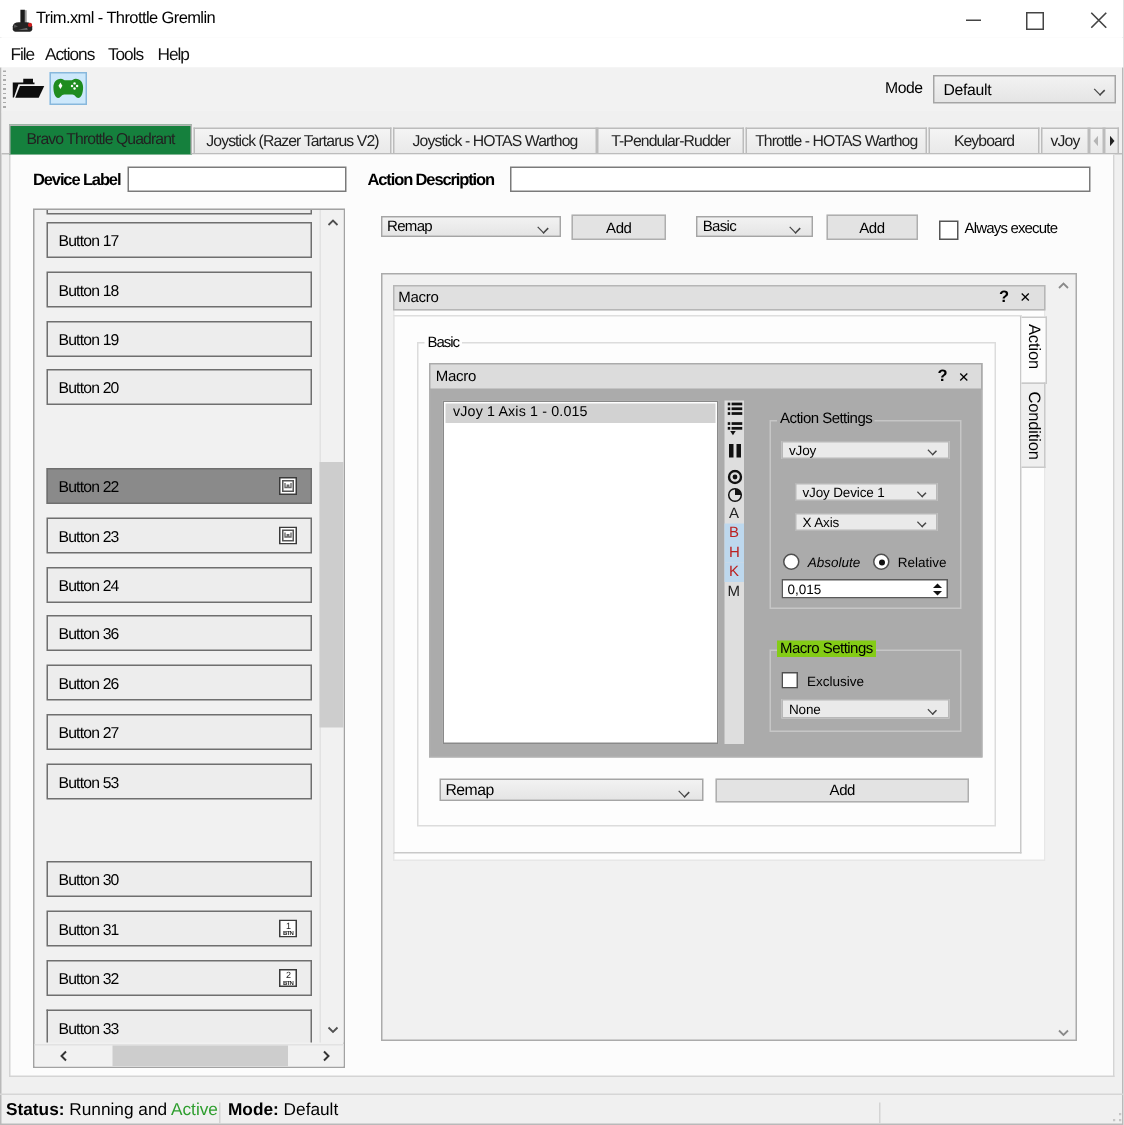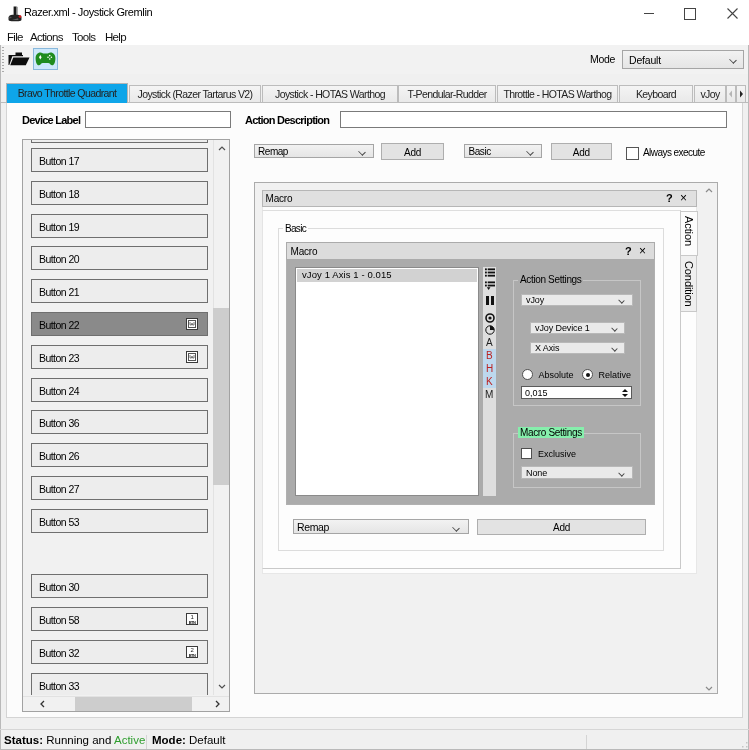--- a/index.html
+++ b/index.html
@@ -13,21 +13,21 @@
   #menubar{left:0;top:25px;width:749px;height:20px;background:#fff;}
   .menu{font-size:11.5px;letter-spacing:-0.7px;color:#111;}
   
   #toolbar{left:1px;top:45px;width:747px;height:29px;background:#f2f2f2;border-bottom:1px solid #d8d8d8;}
   
   #tabbar{left:1px;top:74px;width:747px;height:29px;background:#f0f0f0;}
   .tab{position:absolute;top:85px;height:17px;background:linear-gradient(#f4f4f4,#e9e9e9);
        border:1px solid #bcbcbc;border-bottom:none;font-size:10.5px;letter-spacing:-0.6px;color:#222;
        text-align:center;line-height:17px;box-sizing:border-box;}
   #tabline{left:1px;top:102px;width:747px;height:1px;background:#bcbcbc;}
-  .tabsel{top:83px;height:20px;background:#0ea5e9;border:1px solid #b4b4b4;border-bottom:none;z-index:3;line-height:19px;}
+  .tabsel{top:83px;height:20px;background:#15803d;border:1px solid #b4b4b4;border-bottom:none;z-index:3;line-height:19px;}
   
   #page{left:6px;top:103px;width:737px;height:615px;background:#fcfcfc;
         border-left:1px solid #d4d4d4;border-right:1px solid #d4d4d4;border-bottom:1px solid #d4d4d4;box-sizing:border-box;}
   .bold{font-weight:bold;text-align:right;}
   .input{background:#fff;border:1px solid #7a7a7a;box-sizing:border-box;}
   .combo{background:linear-gradient(#f2f2f2,#e5e5e5);border:1px solid #a5a5a5;box-sizing:border-box;font-size:10px;letter-spacing:-0.45px;color:#000;}
   .btn{background:#e3e3e3;border:1px solid #aeaeae;box-sizing:border-box;font-size:10px;letter-spacing:-0.3px;color:#000;text-align:center;}
   .chev{position:absolute;width:7px;height:7px;}
   .chev:before{content:"";position:absolute;left:0;top:0;width:5px;height:5px;border-right:1.4px solid #444;border-bottom:1.4px solid #444;transform:rotate(45deg) scale(1,0.8);transform-origin:3px 3px;}
   
@@ -48,21 +48,21 @@
   <div class="abs" style="left:7px;top:5px;width:15px;height:16px;">
     <svg width="16" height="17" viewBox="0 0 16 17">
       <rect x="6.6" y="1.5" width="3" height="10" fill="#1b1b1b"></rect>
       <rect x="9.6" y="1.8" width="1.2" height="9" fill="#9a9a9a"></rect>
       <path d="M1.5 12.5 Q2 9.8 5.5 9.8 L10.5 9.8 Q14 9.8 14.5 12.5 L14.5 14.5 Q14.5 16.2 11.5 16.2 L4.5 16.2 Q1.5 16.2 1.5 14.5 Z" fill="#242424"></path>
       <path d="M2.5 11.2 L5 12.8 L2.2 13.5 Z" fill="#555"></path>
       <path d="M5 14.8 L11 13.6 L11.5 14.8 Z" fill="#777"></path>
       <circle cx="13" cy="11.6" r="1.4" fill="#cf1d1d"></circle>
     </svg>
   </div>
-  <div class="abs txt" style="left:24px;top:6px;font-size:11px;letter-spacing:-0.4px;color:#000;">Razer.xml - Joystick Gremlin</div>
+  <div class="abs txt" style="left:24px;top:6px;font-size:11px;letter-spacing:-0.4px;color:#000;">Trim.xml - Throttle Gremlin</div>
 
   <div class="abs" style="left:644px;top:13px;width:10px;height:1px;background:#444;"></div>
   <div class="abs" style="left:684px;top:8px;width:10px;height:10px;border:1px solid #444;"></div>
   <svg class="abs" style="left:727px;top:8px;" width="11" height="11" viewBox="0 0 11 11">
     <path d="M0.5 0.5 L10.5 10.5 M10.5 0.5 L0.5 10.5" stroke="#444" stroke-width="1.1"></path>
   </svg>
 
   <div class="abs" id="menubar"></div>
   <div class="abs txt menu" style="left:7px;top:30.5px;">File</div>
   <div class="abs txt menu" style="left:30px;top:30.5px;">Actions</div>
@@ -137,23 +137,20 @@
       </div>
     <div class="lbtn" style="top:40.8px;">
         <span class="lab">Button 18</span>
       </div>
     <div class="lbtn" style="top:73.6px;">
         <span class="lab">Button 19</span>
       </div>
     <div class="lbtn" style="top:106.4px;">
         <span class="lab">Button 20</span>
       </div>
-    <div class="lbtn" style="top:139.2px;">
-        <span class="lab">Button 21</span>
-      </div>
     <div class="lbtn" style="top:172px;background:#8a8a8a;">
         <span class="lab">Button 22</span>
       <svg style="position:absolute;right:9px;top:5px;" width="12" height="12" viewBox="0 0 12 12">
           <rect x="0.5" y="0.5" width="11" height="11" fill="#fff" stroke="#3a3a3a"></rect>
           <rect x="2.5" y="2.5" width="7" height="7" fill="none" stroke="#555"></rect>
           <path d="M4 4 L4 7 L5.5 7 L5.5 5.5 L6.5 5.5 L6.5 7 L8 7 L8 4" stroke="#666" fill="none" stroke-width="0.9"></path>
         </svg>
       </div>
     <div class="lbtn" style="top:204.8px;">
         <span class="lab">Button 23</span>
@@ -175,21 +172,21 @@
     <div class="lbtn" style="top:336px;">
         <span class="lab">Button 27</span>
       </div>
     <div class="lbtn" style="top:368.8px;">
         <span class="lab">Button 53</span>
       </div>
     <div class="lbtn" style="top:434.4px;">
         <span class="lab">Button 30</span>
       </div>
     <div class="lbtn" style="top:467.2px;">
-        <span class="lab">Button 58</span>
+        <span class="lab">Button 31</span>
       <svg style="position:absolute;right:9px;top:5px;" width="12" height="12" viewBox="0 0 12 12">
           <rect x="0.5" y="0.5" width="11" height="11" fill="#fff" stroke="#3a3a3a"></rect>
           <text x="6" y="6" font-size="6" text-anchor="middle" fill="#222" font-family="Liberation Sans">1</text>
           <text x="6" y="10.5" font-size="4" text-anchor="middle" fill="#222" font-family="Liberation Sans" font-weight="bold">BTN</text>
         </svg>
       </div>
     <div class="lbtn" style="top:500px;">
         <span class="lab">Button 32</span>
       <svg style="position:absolute;right:9px;top:5px;" width="12" height="12" viewBox="0 0 12 12">
           <rect x="0.5" y="0.5" width="11" height="11" fill="#fff" stroke="#3a3a3a"></rect>
@@ -303,34 +300,34 @@
   </div>
   <div class="abs gcombo" style="left:530px;top:322px;width:95px;height:12px;">
     <span style="position:absolute;left:4px;top:0px;">vJoy Device 1</span>
     <span class="chev2" style="right:6px;top:3px;"></span>
   </div>
   <div class="abs gcombo" style="left:530px;top:342px;width:95px;height:12px;">
     <span style="position:absolute;left:4px;top:0px;">X Axis</span>
     <span class="chev2" style="right:6px;top:3px;"></span>
   </div>
   <div class="abs" style="left:522px;top:369px;width:11px;height:11px;background:#fff;border:1px solid #4f4f4f;border-radius:50%;box-sizing:border-box;"></div>
-  <div class="abs txt" style="left:538.5px;top:370px;font-size:9px;">Absolute</div>
+  <div class="abs txt" style="left:538.5px;top:370px;font-size:9px;font-style:italic;">Absolute</div>
   <div class="abs" style="left:582px;top:369px;width:11px;height:11px;background:#fff;border:1px solid #4f4f4f;border-radius:50%;box-sizing:border-box;"></div>
   <div class="abs" style="left:585.5px;top:372.5px;width:4px;height:4px;background:#111;border-radius:50%;"></div>
   <div class="abs txt" style="left:598.5px;top:370px;font-size:9px;">Relative</div>
   <div class="abs" style="left:521px;top:386px;width:111px;height:13px;background:#fff;border:1px solid #5a5a5a;box-sizing:border-box;">
     <span class="txt" style="position:absolute;left:3px;top:1px;font-size:9px;">0,015</span>
     <svg style="position:absolute;right:2px;top:1px;" width="8" height="10" viewBox="0 0 8 10">
       <path d="M1 4 L4 1 L7 4 Z" fill="#111"></path>
         <path d="M1 6 L4 9 L7 6 Z" fill="#111"></path>
     </svg>
   </div>
 
   <div class="abs" style="left:513px;top:433px;width:128px;height:55px;border:1px solid #c6c6c6;box-sizing:border-box;"></div>
-  <div class="abs txt" style="left:518px;top:427px;font-size:10px;letter-spacing:-0.35px;background:#86efac;padding:0 2px;">Macro Settings</div>
+  <div class="abs txt" style="left:518px;top:427px;font-size:10px;letter-spacing:-0.35px;background:#84cc16;padding:0 2px;">Macro Settings</div>
   <div class="abs" style="left:521px;top:448px;width:11px;height:11px;background:#fff;border:1px solid #4f4f4f;box-sizing:border-box;"></div>
   <div class="abs txt" style="left:538px;top:449px;font-size:9px;">Exclusive</div>
   <div class="abs gcombo" style="left:521px;top:466px;width:112px;height:13px;">
     <span style="position:absolute;left:4px;top:1px;">None</span>
     <span class="chev2" style="right:7px;top:4px;"></span>
   </div>
 
   <div class="abs combo" style="left:293px;top:519px;width:176px;height:15px;">
     <span style="position:absolute;left:3px;top:1px;font-size:10.5px;letter-spacing:-0.35px;">Remap</span>
     <span class="chev" style="right:8px;top:5px;"></span>

